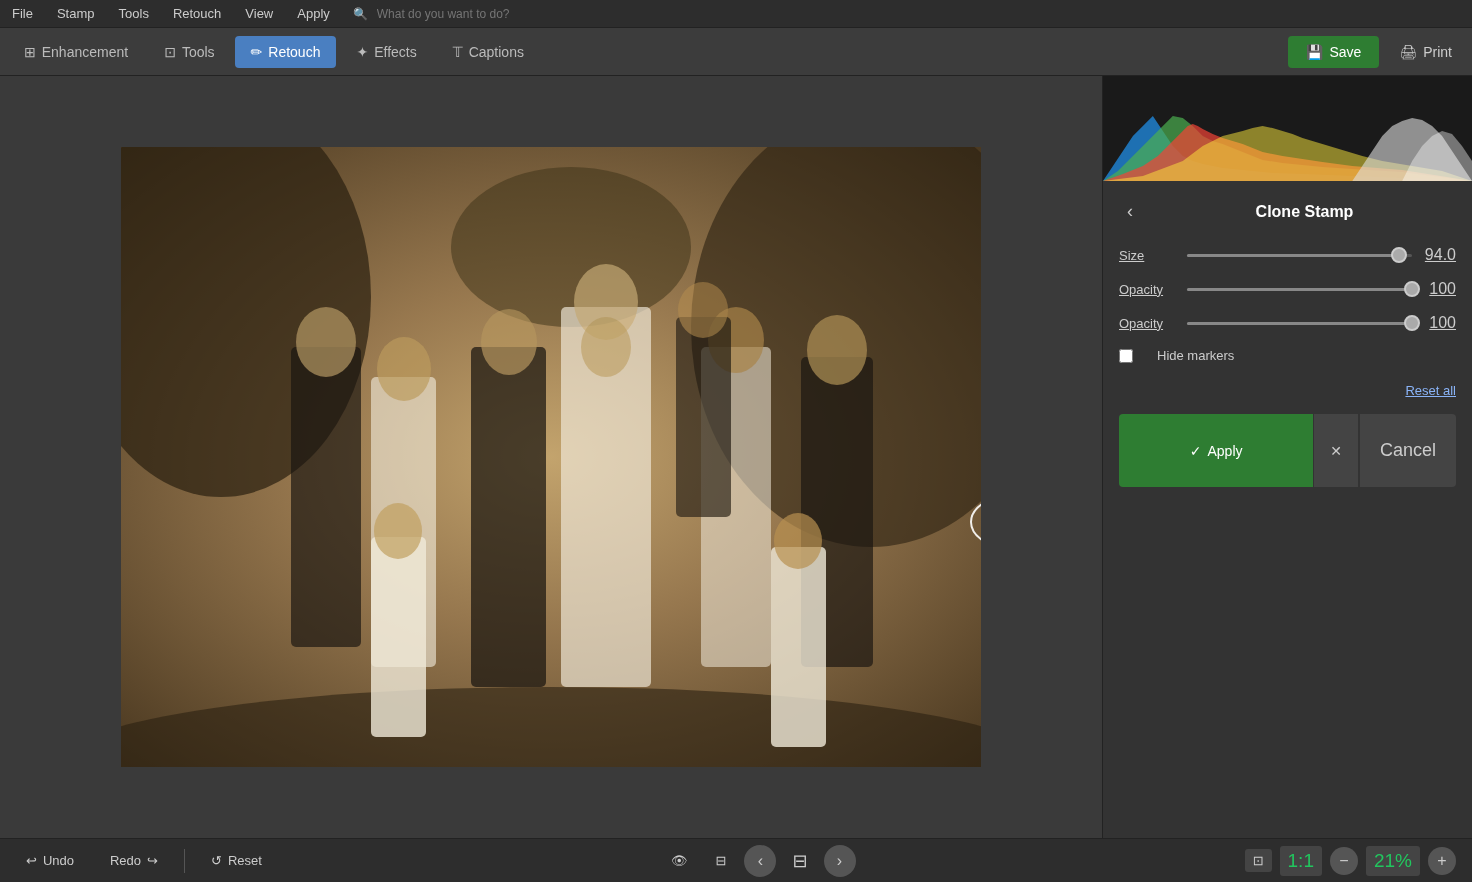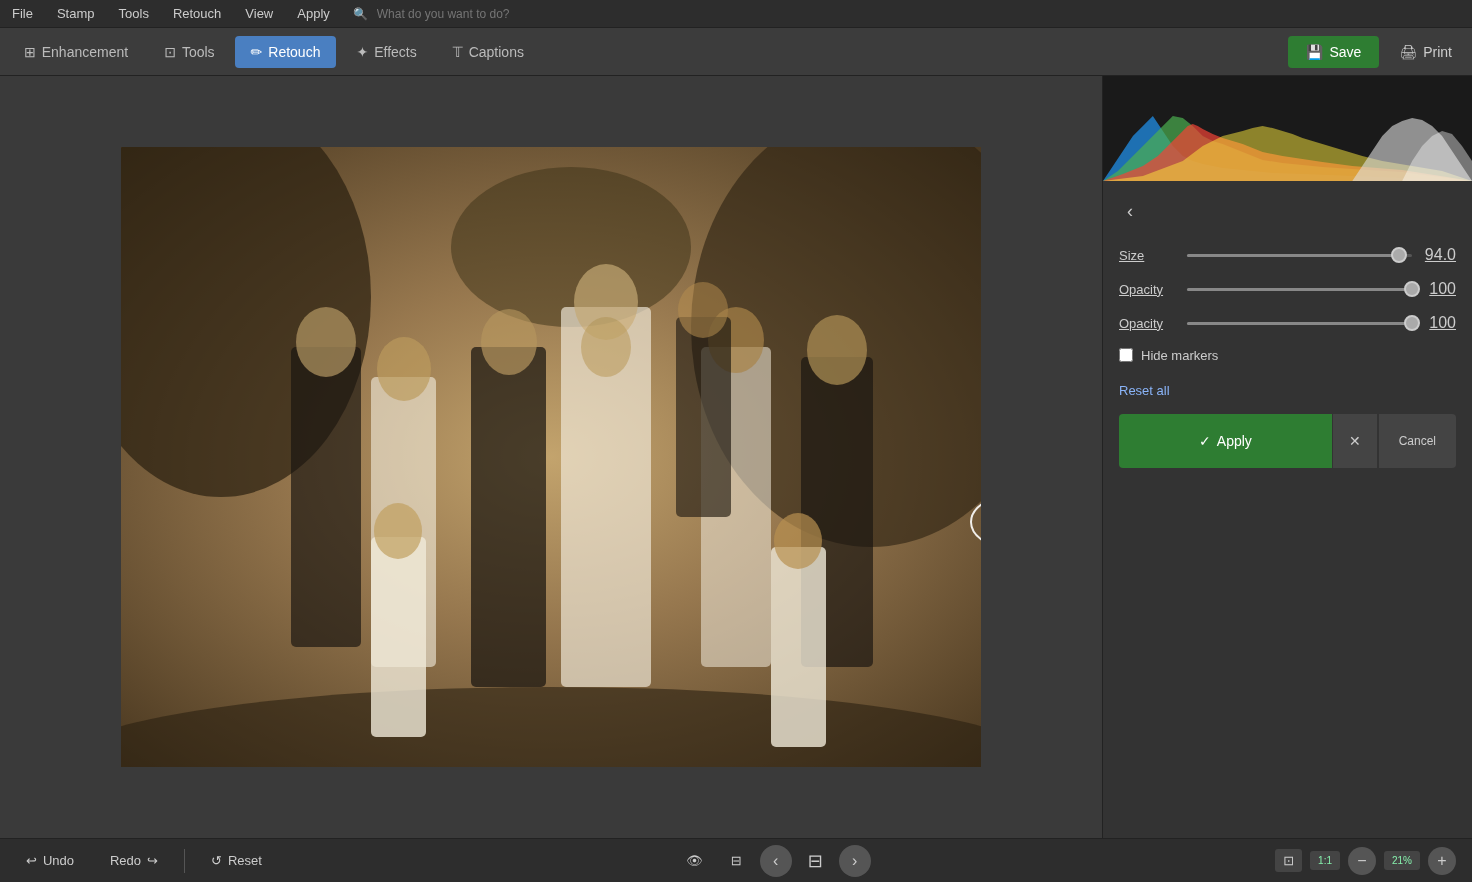--- a/index.html
+++ b/index.html
@@ -43,40 +43,40 @@
     .back-btn { background: transparent; border: none; color: #ccc; font-size: 18px; cursor: pointer; padding: 4px 8px; }
     #clone-title { font-size: 16px; color: #fff; font-weight: bold; flex: 1; text-align: center; }
 
     .slider-row { display: flex; align-items: center; margin-bottom: 16px; gap: 8px; text-decoration: underline; }
     .slider-label { width: 60px; font-size: 13px; color: #ccc; }
     .slider-track { flex: 1; height: 3px; background: #555; border-radius: 2px; position: relative; cursor: pointer; }
     .slider-fill { height: 100%; background: #888; border-radius: 2px; }
     .slider-thumb { width: 16px; height: 16px; background: #aaa; border-radius: 50%; position: absolute; top: -6.5px; cursor: pointer; border: 2px solid #ccc; }
     .slider-value { width: 36px; text-align: right; font-size: 16px; color: #ccc; }
 
-    .checkbox-row { display: flex; align-items: flex-start; gap: 8px; margin-bottom: 20px; }
+    .checkbox-row { display: flex; align-items: center; gap: 24px; margin-bottom: 20px; }
     .checkbox-row input[type=checkbox] { width: 14px; height: 14px; accent-color: #4a7fc1; }
     .checkbox-label { font-size: 13px; color: #ccc; }
 
-    .reset-link { text-align: left; font-size: 13px; color: #8ab4f8; cursor: pointer; margin-bottom: 16px; }
+    .reset-link { text-align: right; font-size: 13px; color: #8ab4f8; cursor: pointer; text-decoration: underline; margin-bottom: 16px; }
 
     .action-buttons { display: flex; gap: 0; }
     .apply-btn { flex: 1; background: #2e7d32; color: #fff; border: none; padding: 12px; font-size: 14px; cursor: pointer; border-radius: 4px 0 0 4px; display: flex; align-items: center; justify-content: center; gap: 6px; }
-    .cancel-btn { background: #444; color: #ccc; border: none; padding: 20px 20px; font-size: 12px; cursor: pointer; border-radius: 0 4px 4px 0; border-left: 1px solid #333; display: flex; align-items: center; gap: 6px; }
+    .cancel-btn { background: #444; color: #ccc; border: none; padding: 26px 20px; font-size: 18px; cursor: pointer; border-radius: 0 4px 4px 0; border-left: 1px solid #333; display: flex; align-items: center; gap: 6px; }
     .x-btn { background: #444; color: #ccc; border: none; padding: 12px 16px; font-size: 14px; cursor: pointer; border-left: 1px solid #333; border-right: 1px solid #333; display: flex; align-items: center; justify-content: center; }
 
     
     #bottom-bar { height: 44px; background: #2d2d2d; display: flex; align-items: center; padding: 0 16px; gap: 16px; border-top: 1px solid #222; }
     .bottom-btn { background: transparent; border: none; color: #ccc; padding: 6px 10px; font-size: 13px; cursor: pointer; display: flex; align-items: center; gap: 6px; border-radius: 3px; }
     .bottom-divider { width: 1px; height: 24px; background: #555; }
     .bottom-center { flex: 1; display: flex; align-items: center; justify-content: center; gap: 8px; }
     .nav-btn { background: #555; border: none; color: #ccc; width: 32px; height: 32px; border-radius: 50%; cursor: pointer; display: flex; align-items: center; justify-content: center; font-size: 16px; }
     .folder-btn { background: transparent; border: none; color: #ccc; font-size: 18px; cursor: pointer; padding: 4px 8px; }
     .zoom-controls { display: flex; align-items: center; gap: 8px; margin-left: auto; }
-    .zoom-label { font-size: 10px; color: #86efac; background: #444; padding: 4px 8px; border-radius: 3px; }
+    .zoom-label { font-size: 19px; color: #22c55e; background: #444; padding: 4px 8px; border-radius: 3px; }
     .zoom-btn { background: #555; border: none; color: #ccc; width: 28px; height: 28px; border-radius: 50%; cursor: pointer; font-size: 16px; display: flex; align-items: center; justify-content: center; }
     .img-icon { background: #444; border: none; color: #ccc; padding: 4px 8px; border-radius: 3px; cursor: pointer; font-size: 13px; }
 
     
     .photo-bg {
       width: 860px;
       height: 620px;
       background:
         radial-gradient(ellipse at 20% 30%, rgba(80,60,30,0.9) 0%, transparent 50%),
         radial-gradient(ellipse at 80% 20%, rgba(60,70,40,0.8) 0%, transparent 40%),
@@ -230,20 +230,21 @@
         <path d="M0,105 L40,100 L80,85 L100,70 L120,60 L140,55 L150,52 L160,50 L170,52 L180,55 L190,58 L200,62 L220,68 L240,74 L260,80 L280,85 L310,90 L340,95 L370,105 Z" fill="#FFEB3B" opacity="0.5"></path>
 
         <path d="M250,105 L260,90 L270,75 L280,60 L290,50 L300,45 L310,42 L320,44 L330,50 L340,60 L350,75 L360,90 L370,105 Z" fill="#e0e0e0" opacity="0.6"></path>
         <path d="M300,105 L310,85 L320,70 L330,60 L340,55 L350,58 L360,70 L370,85 L370,105 Z" fill="#fff" opacity="0.4"></path>
       </svg>
     </div>
 
     <div id="clone-panel">
       <div id="clone-header">
         <button class="back-btn">‹</button>
+        <span id="clone-title">Clone Stamp</span>
       </div>
 
       <div class="slider-row">
         <span class="slider-label">Size</span>
         <div class="slider-track">
           <div class="slider-fill" style="width: 94%;"></div>
           <div class="slider-thumb" style="left: calc(94% - 8px);"></div>
         </div>
         <span class="slider-value">94.0</span>
       </div>

